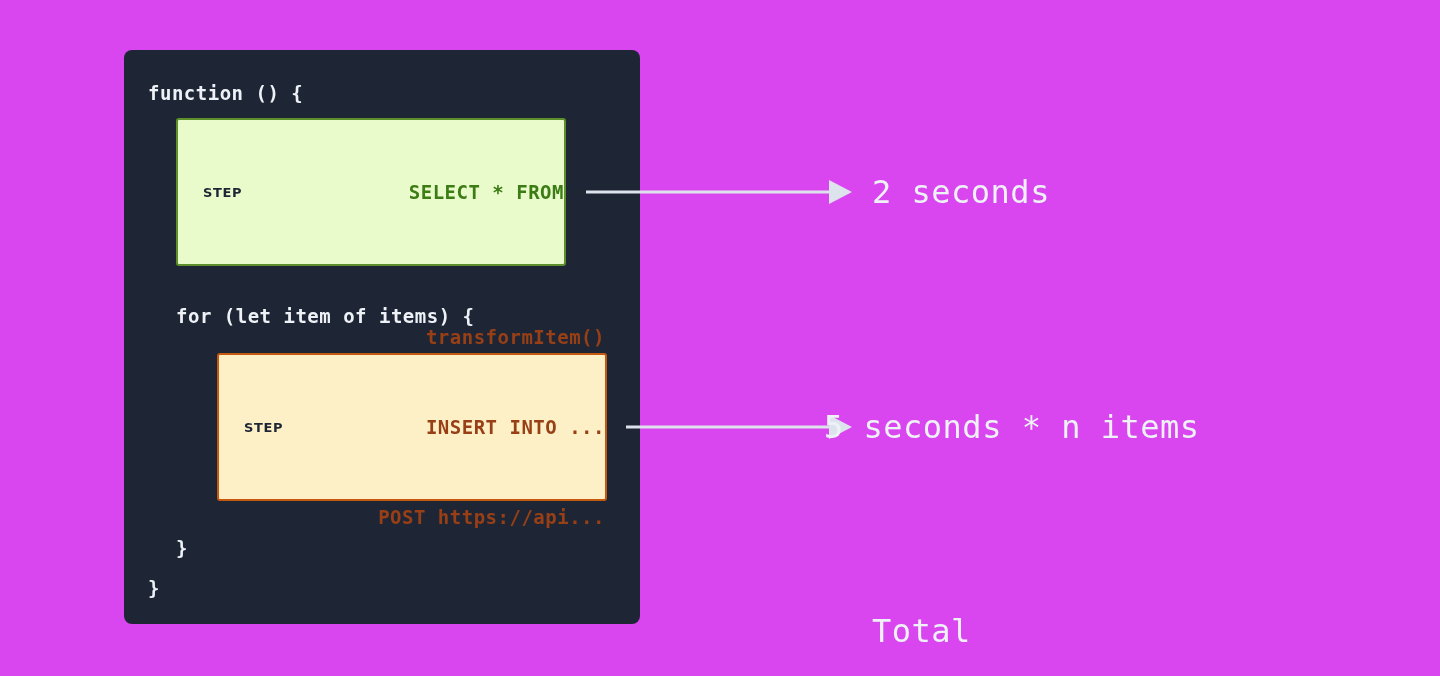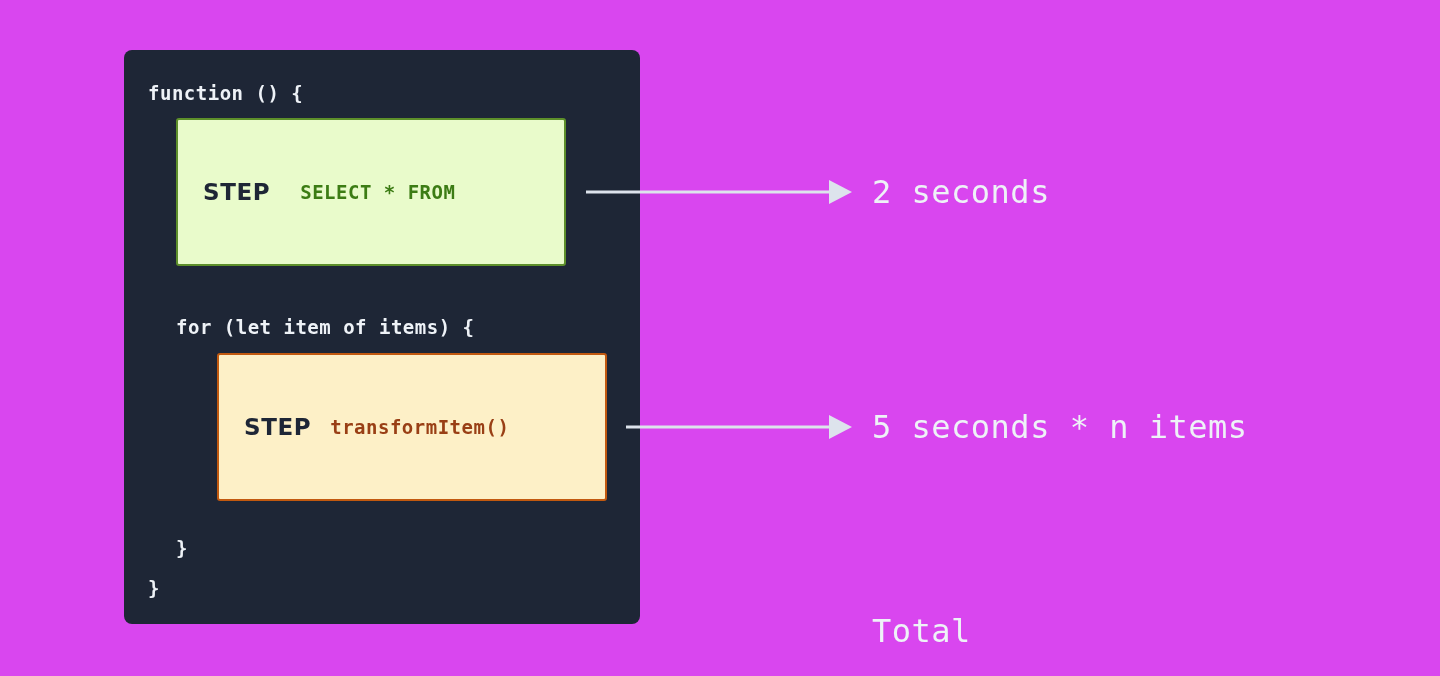--- a/index.html
+++ b/index.html
@@ -30,21 +30,21 @@
   .code-line {
     position: absolute;
     color: #eef2f7;
     font-weight: bold;
     font-size: 19px;
     letter-spacing: 0.5px;
     white-space: pre;
     font-family: "DejaVu Sans Mono", "Liberation Mono", monospace;
   }
   .cl-function { left: 24px; top: 32px; }
-  .cl-for      { left: 52px; top: 266px; }
+  .cl-for      { left: 52px; top: 255px; }
   .cl-close-in { left: 52px; top: 487px; }
   .cl-close-out{ left: 24px; top: 527px; }
 
   
   .step-box {
     position: absolute;
     box-sizing: border-box;
     display: flex;
     align-items: center;
     border-radius: 3px;
@@ -62,62 +62,62 @@
     top: 303px;
     width: 390px;
     height: 148px;
     background: #fdf0c7;
     border: 2px solid #c2590f;
   }
 
   .step-tag {
     color: #1e2636;
     font-weight: bold;
-    font-size: 23px;
+    font-size: 13px;
     letter-spacing: 0.6px;
     font-family: "DejaVu Sans", "Liberation Sans", sans-serif;
     flex: 0 0 auto;
     white-space: pre;
   }
   #step-box-1 .step-tag { margin-left: 25px; }
   #step-box-2 .step-tag { margin-left: 25px; }
 
   .step-lines {
     flex: 1 1 auto;
     white-space: pre;
     font-weight: bold;
     font-size: 19px;
     line-height: 30px;
     letter-spacing: 0.5px;
     font-family: "DejaVu Sans Mono", "Liberation Mono", monospace;
   }
   #step-box-1 .step-lines { margin-left: 30px; color: #3c7c14; }
   #step-box-2 .step-lines { margin-left: 19px; color: #993f15; }
-  .step-lines div { white-space: pre; }
+  .step-lines div { white-space: pre; text-align: right; }
 
   
   .arrow-svg {
     position: absolute;
     overflow: visible;
   }
   #arrow-1 { left: 586px; top: 176px; }
   #arrow-2 { left: 626px; top: 411px; }
 
   
   .annot {
     position: absolute;
     color: #eef2f7;
     font-size: 32px;
     line-height: 40px;
     letter-spacing: 0.5px;
     white-space: pre;
     font-family: "DejaVu Sans Mono", "Liberation Mono", monospace;
   }
   #annot-1 { left: 872px; top: 172px; }
-  #annot-2 { left: 872px; top: 407px; text-align: center; }
+  #annot-2 { left: 824px; top: 407px; text-align: center; }
   #annot-total { left: 872px; top: 531px; }
   #annot-total div { white-space: pre; }
 </style>
 </head>
 <body>
 
 <div id="stage">
 
   <div id="code-panel">
 
@@ -129,20 +129,22 @@
         <div>SELECT * FROM</div>
       </div>
     </div>
 
     <div class="code-line cl-for">for (let item of items) {</div>
 
     <div class="step-box" id="step-box-2">
       <div class="step-tag">STEP</div>
       <div class="step-lines">
         <div>transformItem()</div>
+        <div>INSERT INTO ...</div>
+        <div>POST https://api...</div>
       </div>
     </div>
 
     <div class="code-line cl-close-in">}</div>
 
     <div class="code-line cl-close-out">}</div>
   </div>
 
   <svg class="arrow-svg" id="arrow-1" width="268" height="32" viewBox="0 0 268 32">
     <line x1="0" y1="16" x2="243" y2="16" stroke="#dde3ec" stroke-width="3"></line>

